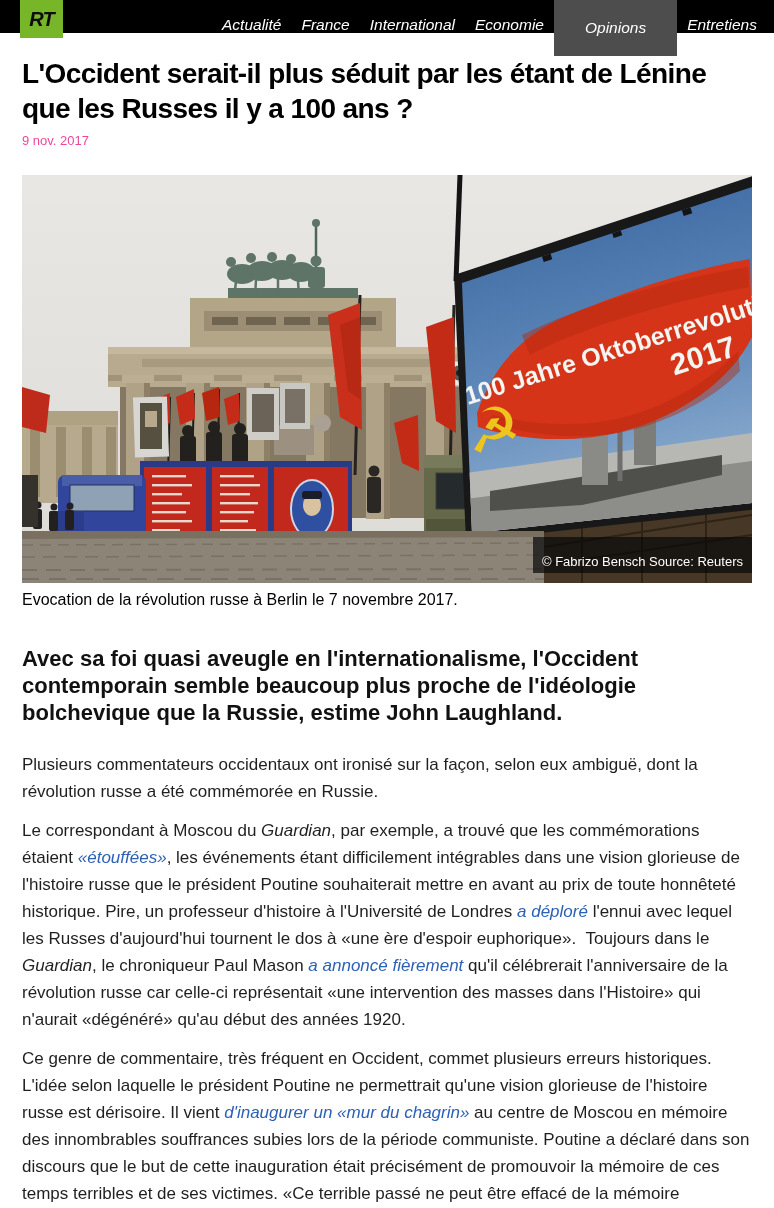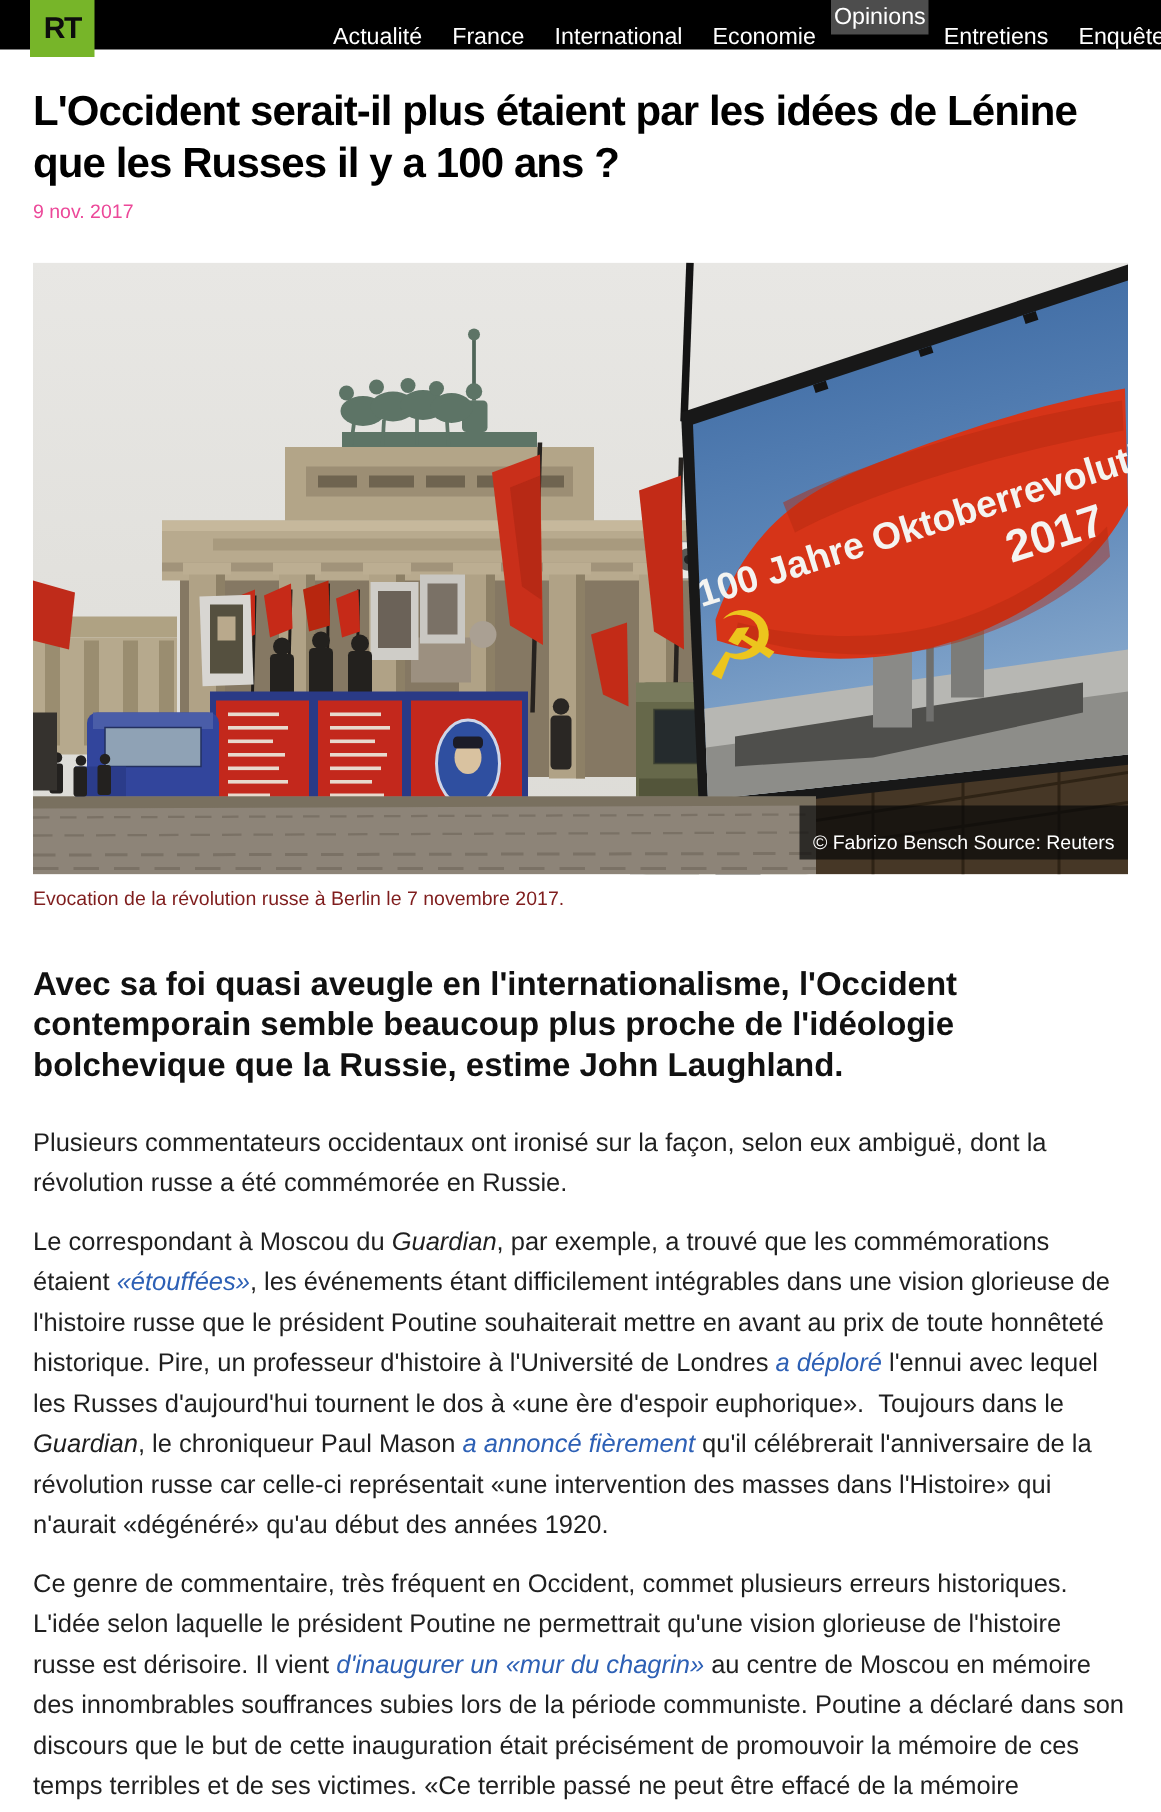--- a/index.html
+++ b/index.html
@@ -4,48 +4,48 @@
 <style>
   html,body{margin:0;padding:0;}
   body{
     width:774px;height:1208px;overflow:hidden;background:#fff;
     font-family:"Liberation Sans","DejaVu Sans",sans-serif;
     color:#1f1f1f;position:relative;
   }
   
   .nav{
     position:relative;height:33px;background:#000;width:774px;
-    display:flex;align-items:stretch;z-index:5;overflow:visible;white-space:nowrap;
+    display:flex;align-items:stretch;z-index:5;overflow:visible;white-space:nowrap;font-style:italic;
   }
   .logo{
     position:absolute;left:20px;top:0;width:43px;height:38px;background:#77b529;
     display:flex;align-items:center;justify-content:center;
     font-weight:bold;font-size:20px;color:#0d0d0d;letter-spacing:-1px;
   }
   .nav-items{display:flex;margin-left:212px;align-items:stretch;}
   .nav-item{
     color:#fff;font-size:15.5px;padding:0 10px;display:flex;align-items:center;
     height:50px;cursor:pointer;
   }
-  .nav-item.active{background:#4d4d4d;height:23px;padding:0 2px;}
+  .nav-item.active{background:#4d4d4d;height:56px;padding:0 31px;}
   
   .article{width:730px;margin:0 22px;}
   .title{
     margin:23px 0 7px 0;font-weight:bold;color:#000;
     font-size:28px;line-height:35px;letter-spacing:-0.6px;
   }
   .title div{white-space:nowrap;}
   .date{font-size:13px;color:#ec4899;margin-bottom:0;}
   figure.hero{margin:27px 0 0 0;position:relative;width:730px;height:408px;overflow:hidden;}
   figure.hero svg{display:block;width:730px;height:408px;}
   .credit{
     position:absolute;right:0;bottom:10px;background:rgba(10,10,10,0.72);
     color:#fff;font-size:13px;padding:17px 9px 4px 9px;
   }
-  .caption{font-size:13px;color:#7f1d1d;margin-top:8px;}
+  .caption{font-size:16px;color:#000000;margin-top:8px;}
   .lede{
     margin-top:36px;font-weight:bold;font-size:22px;line-height:27px;color:#111;
   }
   .article-body{margin-top:25px;}
   .article-body p{margin:0 0 12px 0;font-size:17px;line-height:27px;color:#1f1f1f;}
   .article-body em{font-style:italic;}
   a.link{color:#2d60b5;text-decoration:none;cursor:pointer;font-style:italic;}
 </style>
 </head>
 <body>
@@ -59,21 +59,21 @@
     <div class="nav-item">Economie</div>
     <div class="nav-item active">Opinions</div>
     <div class="nav-item">Entretiens</div>
     <div class="nav-item">Enquêtes</div>
   </nav>
 </header>
 
 <main class="article">
 
   <h1 class="title">
-    <div>L'Occident serait-il plus étaient par les idées de Lénine</div>
+    <div>L'Occident serait-il plus séduit par les étant de Lénine</div>
     <div>que les Russes il y a 100 ans ?</div>
   </h1>
   <div class="date">9 nov. 2017</div>
 
   <figure class="hero">
     <svg viewBox="0 0 730 408" preserveAspectRatio="none">
       <defs>
         <linearGradient id="sky" x1="0" y1="0" x2="0" y2="1">
           <stop offset="0" stop-color="#e8e7e4"></stop>
             <stop offset="1" stop-color="#dcdbd6"></stop>

